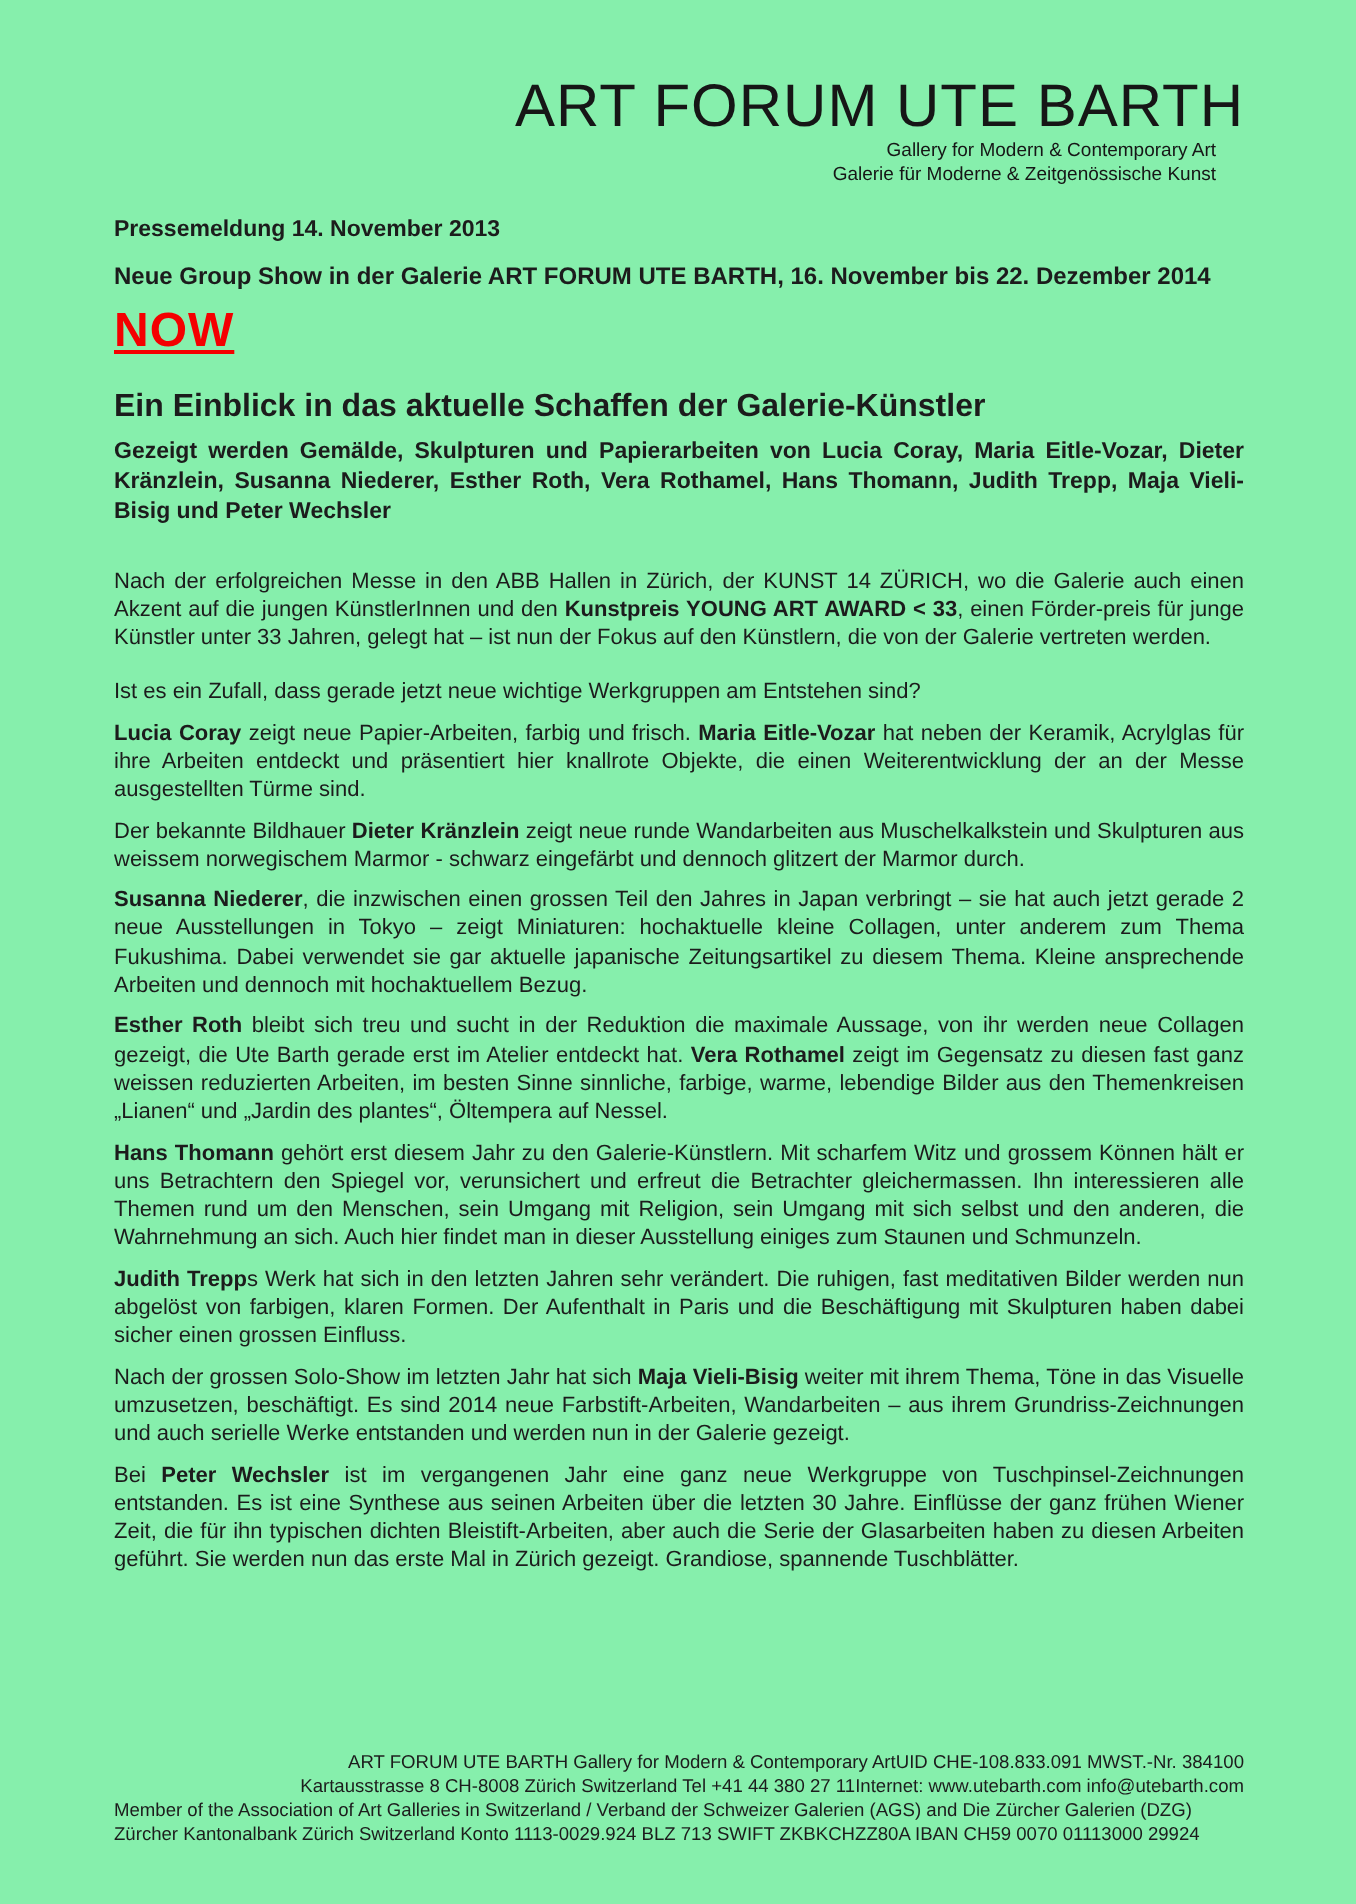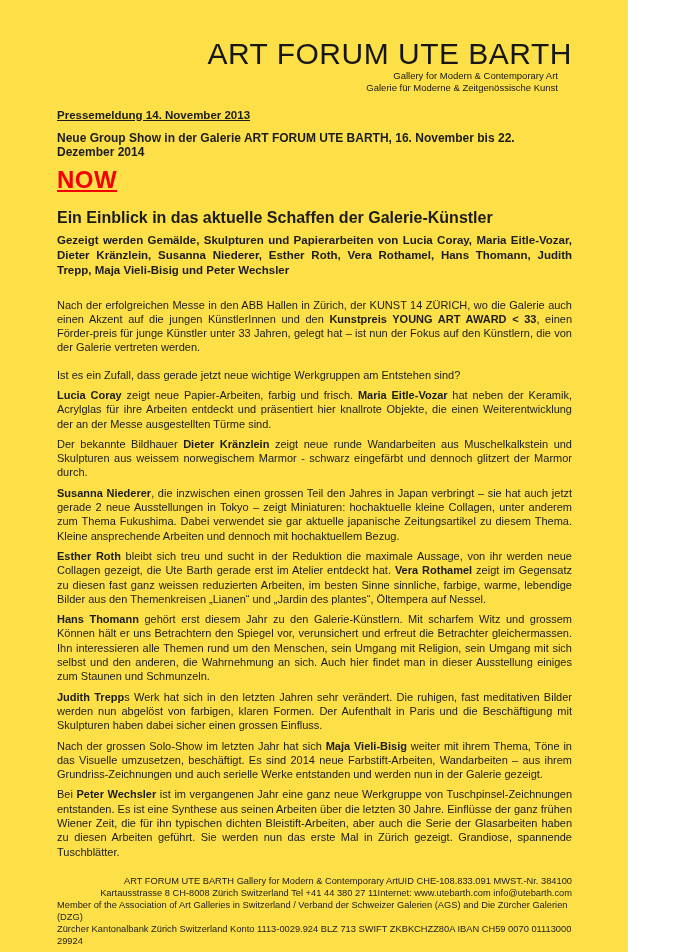--- a/index.html
+++ b/index.html
@@ -4,23 +4,23 @@
 <style>
   * { margin: 0; padding: 0; box-sizing: border-box; }
   html, body { background: #ffffff; }
   body {
     font-family: "Liberation Sans", "DejaVu Sans", sans-serif;
     color: #1c1c1c;
     -webkit-font-smoothing: antialiased;
   }
   .page {
     position: relative;
-    width: 628px;
+    width: 678px;
     height: 952px;
-    background: #fde047;
+    background: #86efac;
     padding: 38px 56px 0 57px;
     overflow: hidden;
   }
   
   .masthead { text-align: right; }
   .masthead-title {
     font-size: 30px;
     font-weight: 400;
     letter-spacing: 0.5px;
     line-height: 32px;
@@ -31,21 +31,20 @@
     font-size: 9.5px;
     line-height: 11.5px;
     padding-right: 14px;
     color: #161616;
   }
   
   .dateline {
     margin-top: 15px;
     font-size: 11.5px;
     font-weight: bold;
-    text-decoration: underline;
     line-height: 14px;
   }
   .showline {
     margin-top: 9px;
     font-size: 12px;
     font-weight: bold;
     line-height: 14px;
   }
   .headline {
     margin-top: 5px;

